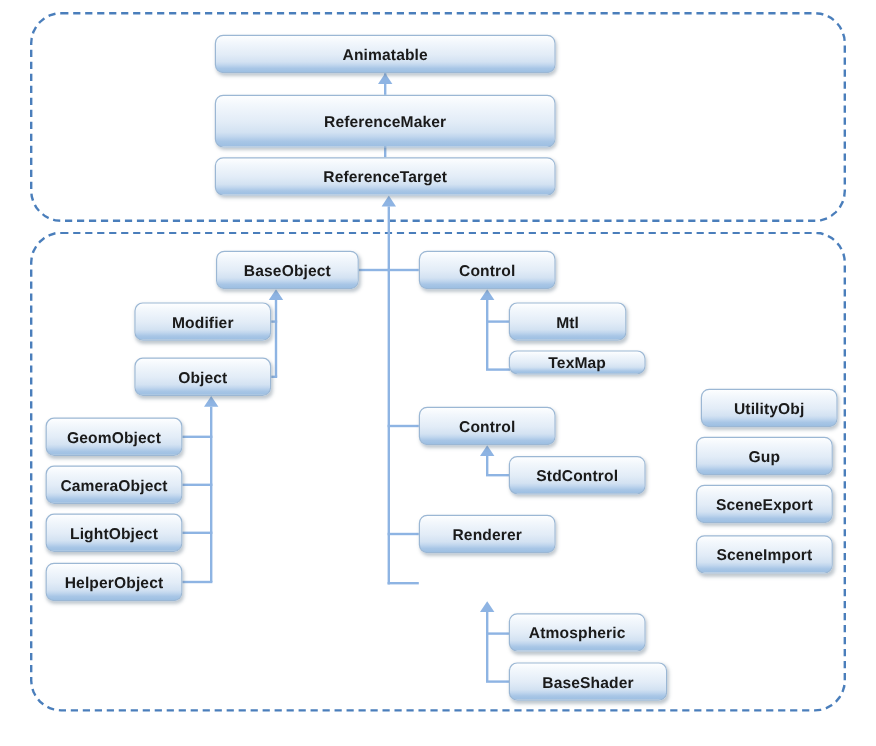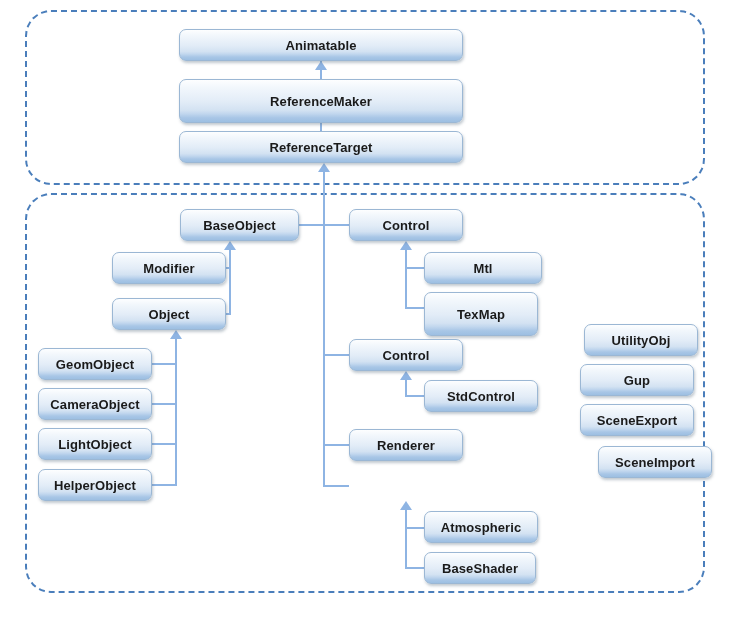--- a/index.html
+++ b/index.html
@@ -153,50 +153,50 @@
   <div class="node" style="left:38px; top:428px; width:114px; height:32px;">
     <span class="label">LightObject</span>
   </div>
   <div class="node" style="left:38px; top:469px; width:114px; height:32px;">
     <span class="label">HelperObject</span>
   </div>
 
   <div class="node" style="left:349px; top:209px; width:114px; height:32px;">
     <span class="label">Control</span>
   </div>
-  <div class="node" style="left:424px; top:252px; width:118px; height:32px;">
+  <div class="node" style="left:424px; top:252px; width:98px; height:32px;">
     <span class="label">Mtl</span>
   </div>
-  <div class="node" style="left:424px; top:292px; width:114px; height:44px;">
+  <div class="node" style="left:424px; top:292px; width:114px; height:20px;">
     <span class="label">TexMap</span>
   </div>
 
   <div class="node" style="left:349px; top:339px; width:114px; height:32px;">
     <span class="label">Control</span>
   </div>
   <div class="node" style="left:424px; top:380px; width:114px; height:32px;">
     <span class="label">StdControl</span>
   </div>
 
   <div class="node" style="left:349px; top:429px; width:114px; height:32px;">
     <span class="label">Renderer</span>
   </div>
   <div class="node" style="left:424px; top:511px; width:114px; height:32px;">
     <span class="label">Atmospheric</span>
   </div>
-  <div class="node" style="left:424px; top:552px; width:112px; height:32px;">
+  <div class="node" style="left:424px; top:552px; width:132px; height:32px;">
     <span class="label">BaseShader</span>
   </div>
 
   <div class="node" style="left:584px; top:324px; width:114px; height:32px;">
     <span class="label">UtilityObj</span>
   </div>
   <div class="node" style="left:580px; top:364px; width:114px; height:32px;">
     <span class="label">Gup</span>
   </div>
   <div class="node" style="left:580px; top:404px; width:114px; height:32px;">
     <span class="label">SceneExport</span>
   </div>
-  <div class="node" style="left:580px; top:446px; width:114px; height:32px;margin-left:18px;">
+  <div class="node" style="left:580px; top:446px; width:114px; height:32px;">
     <span class="label">SceneImport</span>
   </div>
 
 </div>
 
 </body></html>

